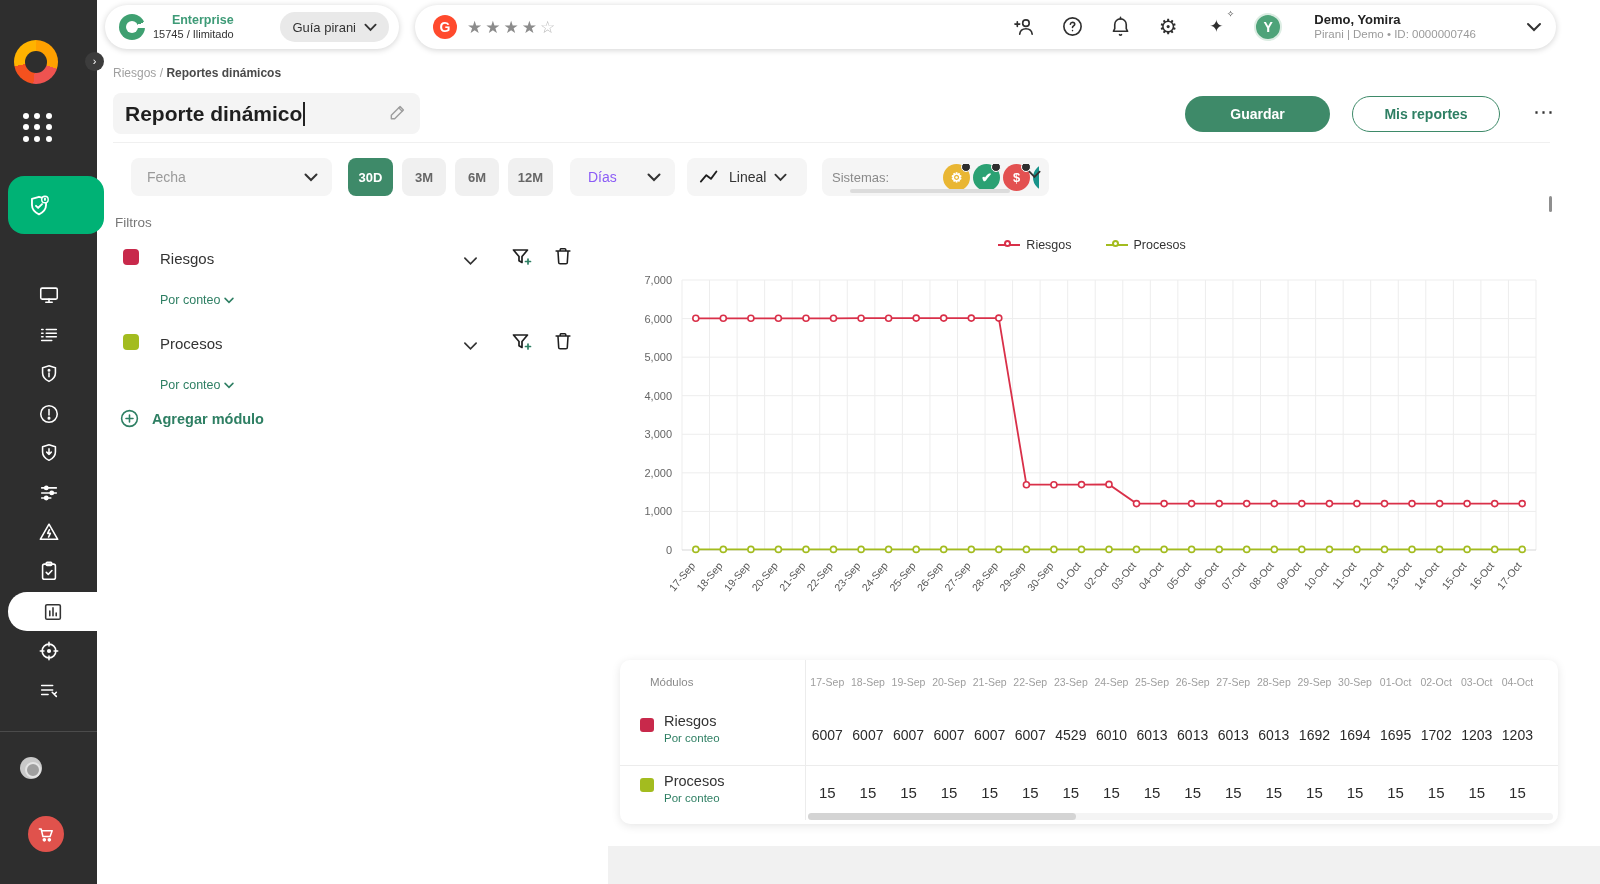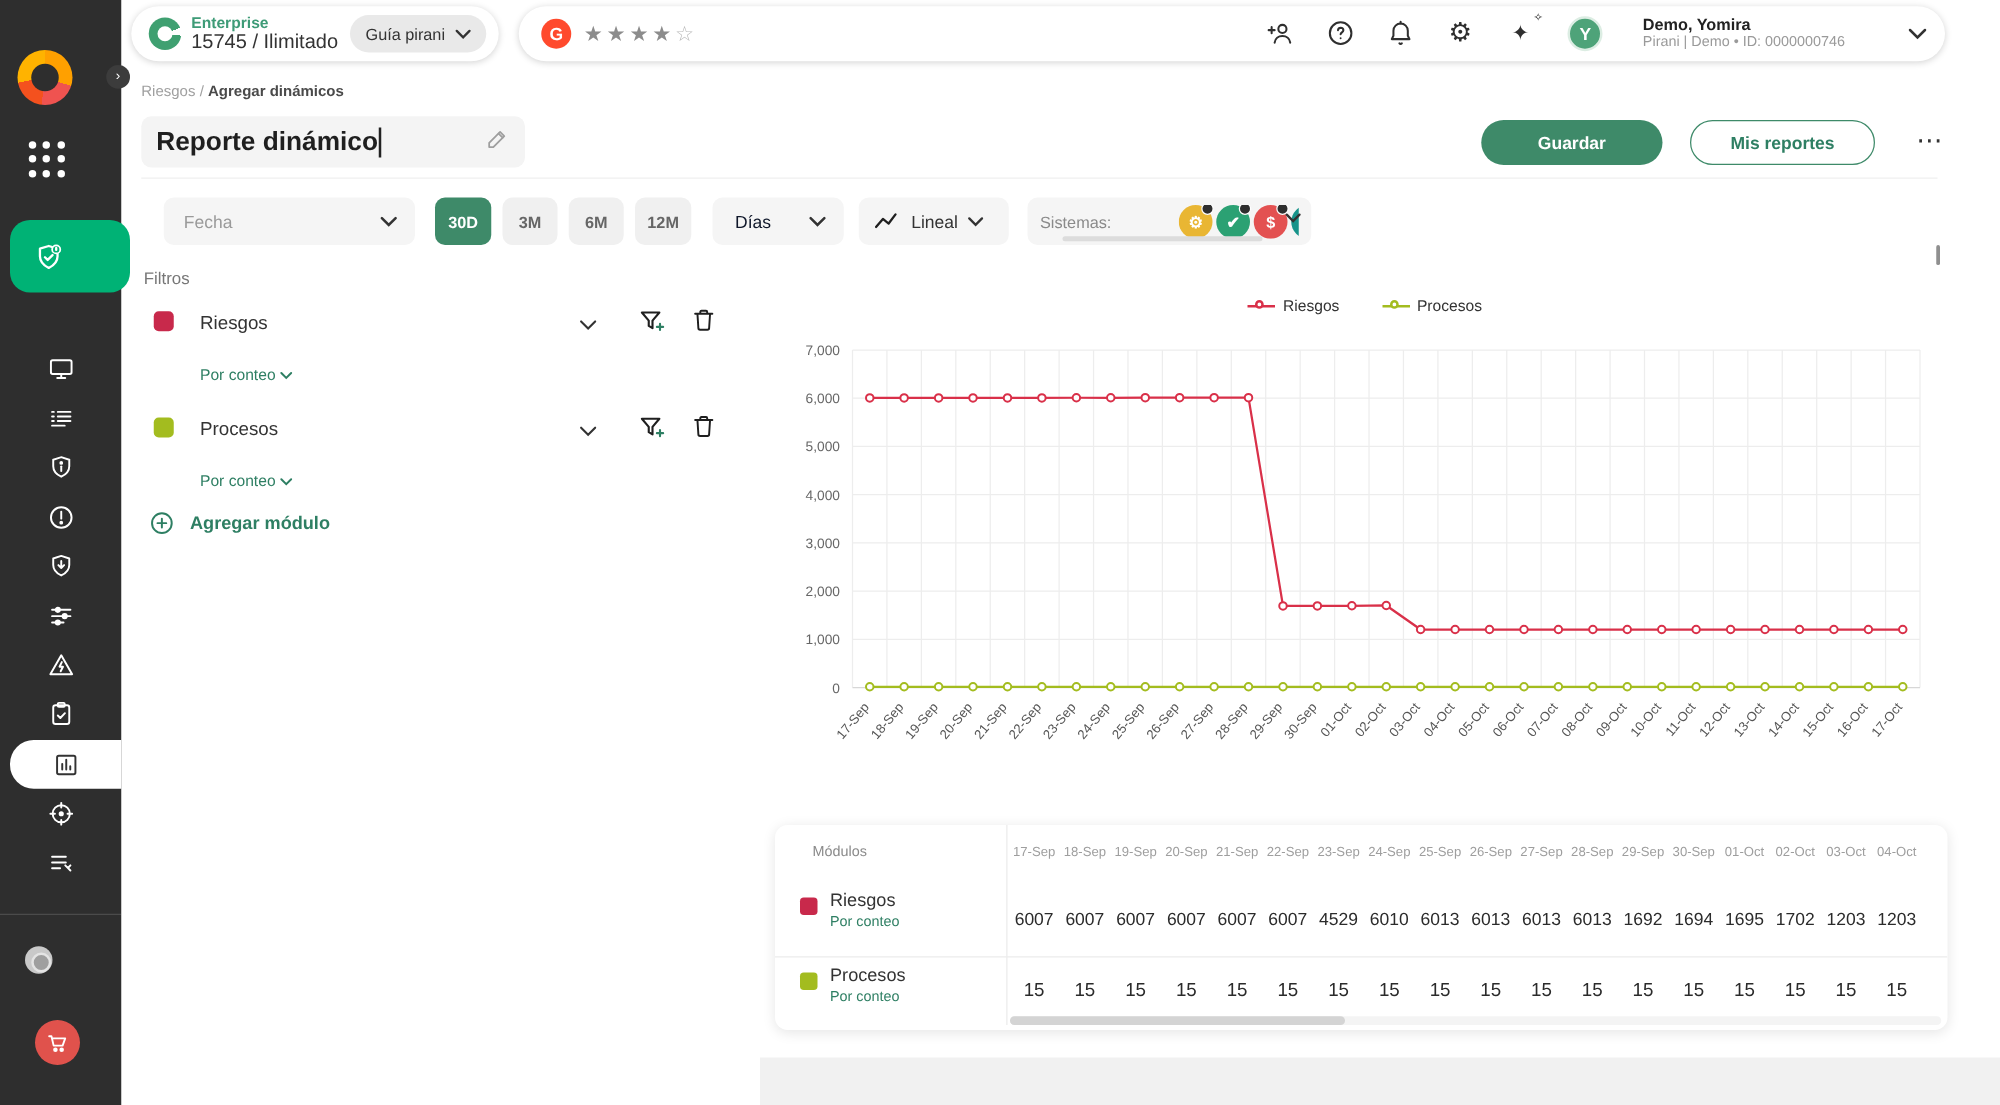--- a/index.html
+++ b/index.html
@@ -33,22 +33,22 @@
 
   
   .hcard { position:absolute; top:5px; height:44px; background:#fff; border-radius:24px;
     box-shadow:0 1px 6px rgba(0,0,0,.18); display:flex; align-items:center; }
   #hcard1 { left:8px; width:294px; padding:0 10px 0 14px; }
   #hcard2 { left:318px; width:1141px; padding:0 14px 0 18px; }
   .plan-logo { width:26px; height:26px; border-radius:50%; position:relative;
     background:conic-gradient(from 140deg, #3fa071 0 80%, #ffffff 80% 88%, #3fa071 88% 100%); }
   .plan-logo::after { content:""; position:absolute; left:7px; top:7px; width:12px; height:12px; border-radius:50%; background:#fff; }
   .plan-text { margin-left:8px; line-height:1.15; }
-  .plan-name { font-size:12.5px; font-weight:700; color:#3e9b77; }
-  .plan-usage { font-size:16px; color:#333; }
+  .plan-name { font-size:12.5px; font-weight:700; color:#3e9b77;text-align:right; }
+  .plan-usage { font-size:11px; color:#333; }
   .guide-pill { margin-left:auto; background:#e9e9e9; height:30px; border-radius:15px;
     display:flex; align-items:center; padding:0 12px; font-size:13px; color:#333; gap:8px; }
   .g2-circle { width:24px; height:24px; border-radius:50%; background:#ff4a2d; color:#fff;
     font-weight:700; font-size:14px; display:flex; align-items:center; justify-content:center; }
   .stars { margin-left:10px; font-size:17px; letter-spacing:3px; color:#8c8c8c; }
   .stars .empty { color:#b9b9b9; }
   .h-icons { margin-left:auto; display:flex; align-items:center; gap:24px; }
   .h-icon { width:24px; height:24px; display:flex; align-items:center; justify-content:center; color:#2f2f2f; }
   .gear-glyph { font-size:21px; color:#2f2f2f; }
   .sparkle-glyph { font-size:17px; color:#2f2f2f; position:relative; }
@@ -78,21 +78,21 @@
   .btn-more { position:absolute; left:1436px; top:100px; font-size:21px; color:#333; letter-spacing:1px; }
 
   
   .tb { position:absolute; top:158px; height:38px; border-radius:8px; background:#f5f5f5;
     display:flex; align-items:center; font-size:14px; }
   #tb-fecha { left:34px; width:201px; padding:0 14px 0 16px; color:#9a9a9a;gap:24px; }
   #tb-fecha .chev { margin-left:auto; }
   .range-btn { position:absolute; top:158px; height:38px; border-radius:8px; background:#f0f0f0;
     color:#666; font-weight:700; font-size:13px; display:flex; align-items:center; justify-content:center; }
   .range-active { background:#3e8a69; color:#fff; }
-  #tb-dias { left:473px; width:105px; padding:0 14px 0 18px; color:#0f172a; }
+  #tb-dias { left:473px; width:105px; padding:0 14px 0 18px; color:#8b5cf6; }
   #tb-dias .chev { margin-left:auto; }
   #tb-lineal { left:590px; width:120px; padding:0 12px; color:#333; gap:8px; }
   #tb-sistemas { left:725px; width:227px; padding:0 10px; position:absolute;gap:48px; }
   .sys-label { font-size:13px; color:#8a8a8a; margin-right:6px; white-space:nowrap; }
   .sys-icons { display:flex; gap:3px; width:142px; overflow:hidden; align-items:center; }
   .sys-icon { width:27px; height:27px; min-width:27px; border-radius:50%; position:relative;
     display:flex; align-items:center; justify-content:center; color:#fff; font-size:13px; font-weight:700; }
   .sys-icon::after { content:""; position:absolute; right:-1px; top:-2px; width:8px; height:8px;
     border-radius:50%; background:#2e2e2e; border:1.5px solid #fff; }
   .sys-chev { position:absolute; right:8px; top:12px; }
@@ -309,21 +309,21 @@
         <svg width="16" height="10" viewBox="0 0 16 10" fill="none" stroke="#333" stroke-width="2" stroke-linecap="round">
             <path d="M2 2l6 6 6-6"></path>
           </svg>
       </span>
     </div>
   </div>
 
   <div id="breadcrumb">
     <span>Riesgos</span>
     <span>/</span>
-    <b>Agregar dinámicos</b>
+    <b>Reportes dinámicos</b>
   </div>
 
   <div id="title-box">
     <span id="title-text">Reporte dinámico</span>
     <span class="caret-bar"></span>
     <span class="pencil">
       <svg width="20" height="20" viewBox="0 0 24 24" fill="none" stroke="#9e9e9e" stroke-width="1.7" stroke-linecap="round" stroke-linejoin="round">
           <path d="M14.5 5.5l4 4L8 20H4v-4z"></path>
           <path d="M13 7l4 4"></path>
         </svg>

